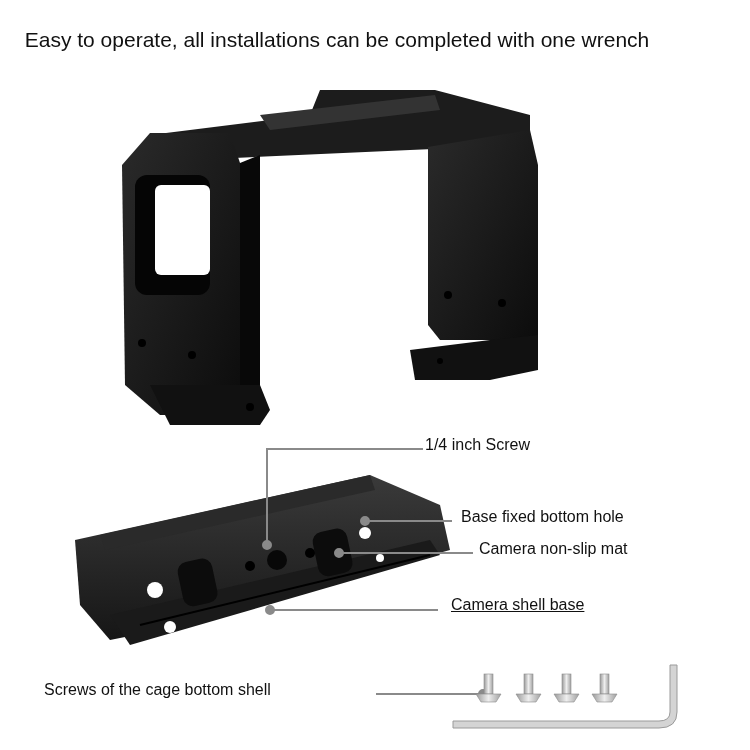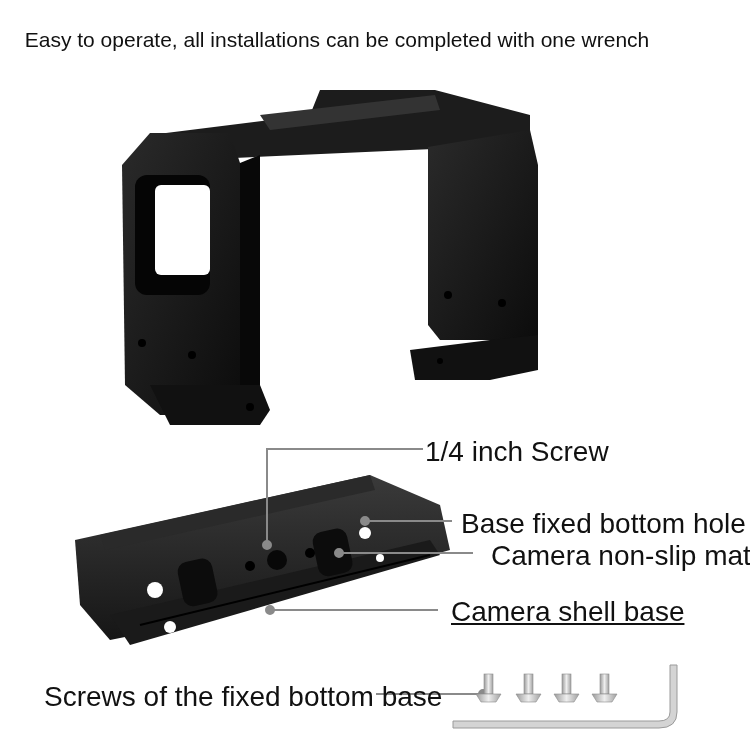--- a/index.html
+++ b/index.html
@@ -1,19 +1,19 @@
 <!DOCTYPE html>
 <html><head>
 <meta charset="utf-8">
 <style>
   html, body { margin:0; padding:0; background:#ffffff; }
   body { width:750px; height:750px; position:relative; overflow:hidden; font-family:"Liberation Sans", sans-serif; color:#111; }
   .abs { position:absolute; }
   .headline { left:0; top:28px; width:674px; text-align:center; font-size:21px; color:#111; white-space:nowrap; }
-  .label { font-size:28px; color:#111; white-space:nowrap; }
+  .label { font-size:16px; color:#111; white-space:nowrap; }
   svg.abs { overflow:visible; }
 </style>
 </head>
 <body>
 
 <div class="abs headline">Easy to operate, all installations can be completed with one wrench</div>
 
 <svg class="abs" style="left:110px;top:85px;" width="440" height="350" viewBox="0 0 440 350">
   <defs>
     <linearGradient id="gCage" x1="0" y1="0" x2="1" y2="1">
@@ -79,23 +79,23 @@
     <circle cx="339" cy="553" r="4"></circle>
     <line x1="270" y1="610" x2="438" y2="610"></line>
     <circle cx="270" cy="610" r="4"></circle>
     <line x1="376" y1="694" x2="483" y2="694"></line>
     <circle cx="483" cy="694" r="4"></circle>
   </g>
 </svg>
 
 <div class="abs label" style="left:425px;top:436px;">1/4 inch Screw</div>
 <div class="abs label" style="left:461px;top:508px;">Base fixed bottom hole</div>
-<div class="abs label" style="left:479px;top:540px;margin-left:12px;">Camera non-slip mat</div>
+<div class="abs label" style="left:479px;top:540px;">Camera non-slip mat</div>
 <div class="abs label" style="left:451px;top:596px;text-decoration:underline;">Camera shell base</div>
-<div class="abs label" style="left:44px;top:681px;">Screws of the fixed bottom base</div>
+<div class="abs label" style="left:44px;top:681px;">Screws of the cage bottom shell</div>
 
 <svg class="abs" style="left:470px;top:670px;" width="150" height="40" viewBox="0 0 150 40">
   <defs>
     <linearGradient id="gMetal" x1="0" y1="0" x2="1" y2="0">
       <stop offset="0" stop-color="#9a9a9a"></stop>
       <stop offset="0.5" stop-color="#eeeeee"></stop>
       <stop offset="1" stop-color="#a0a0a0"></stop>
     </linearGradient>
   </defs>
   <g fill="url(#gMetal)" stroke="#8c8c8c" stroke-width="0.6">

